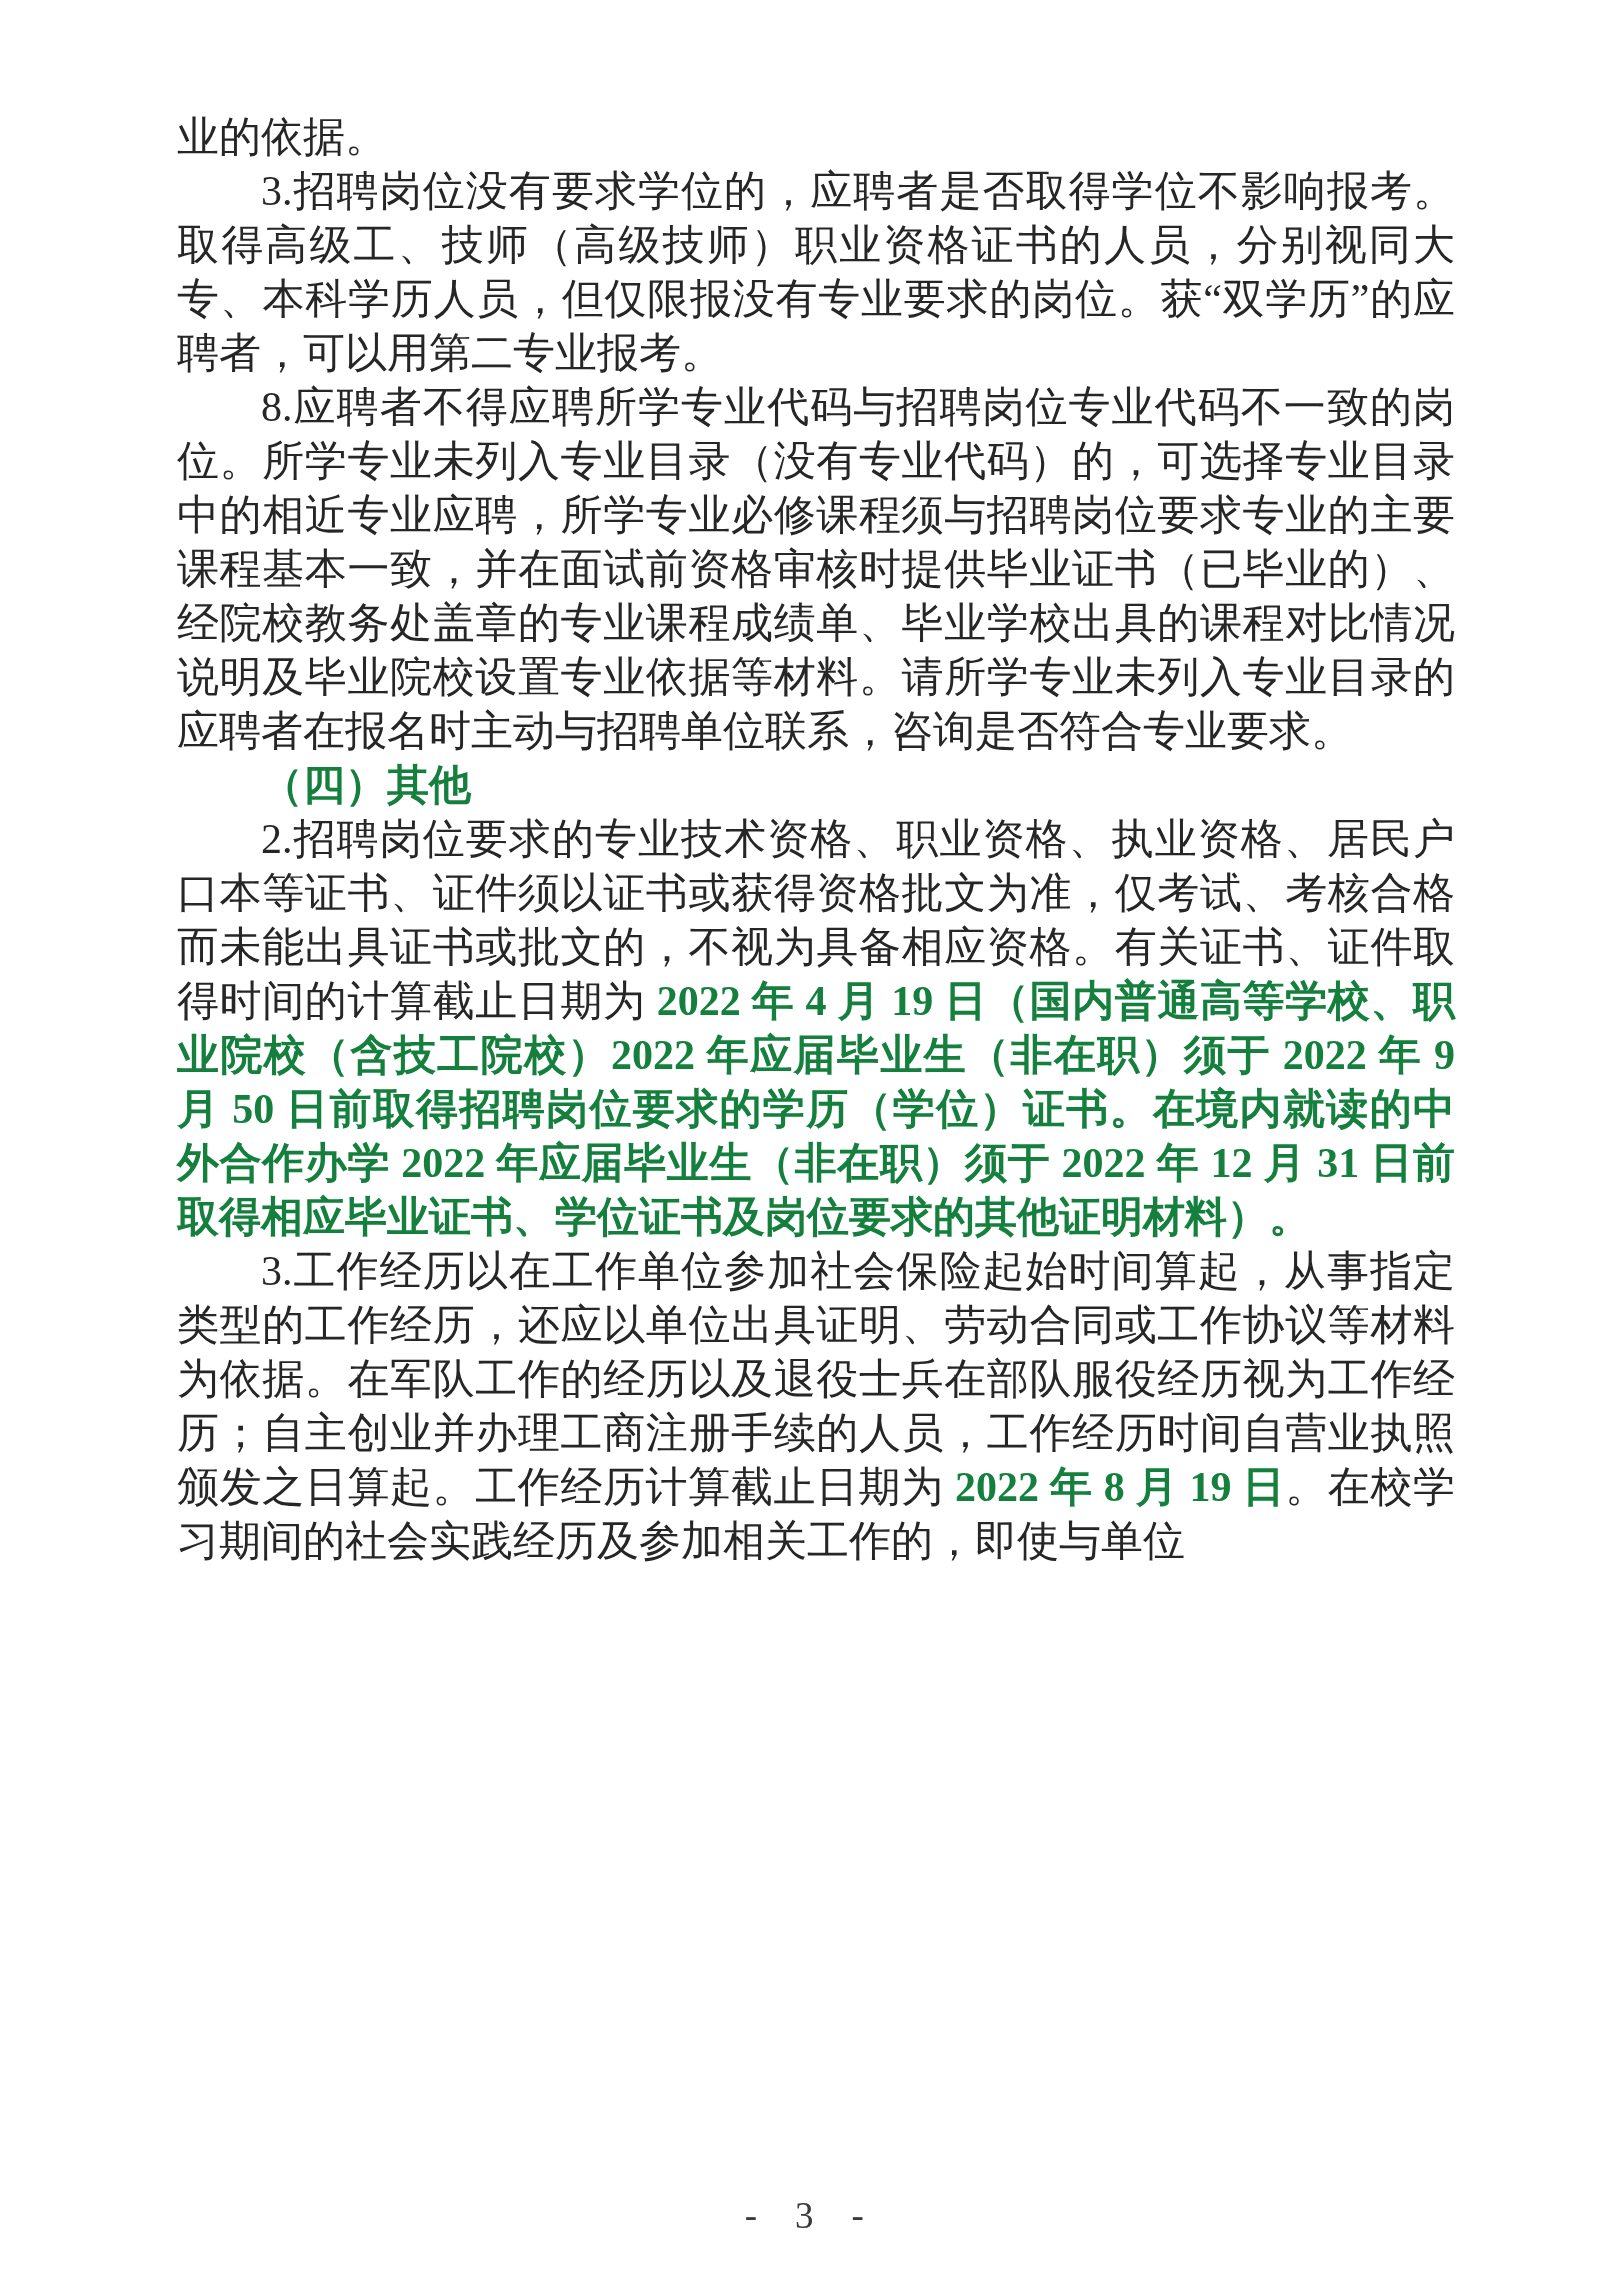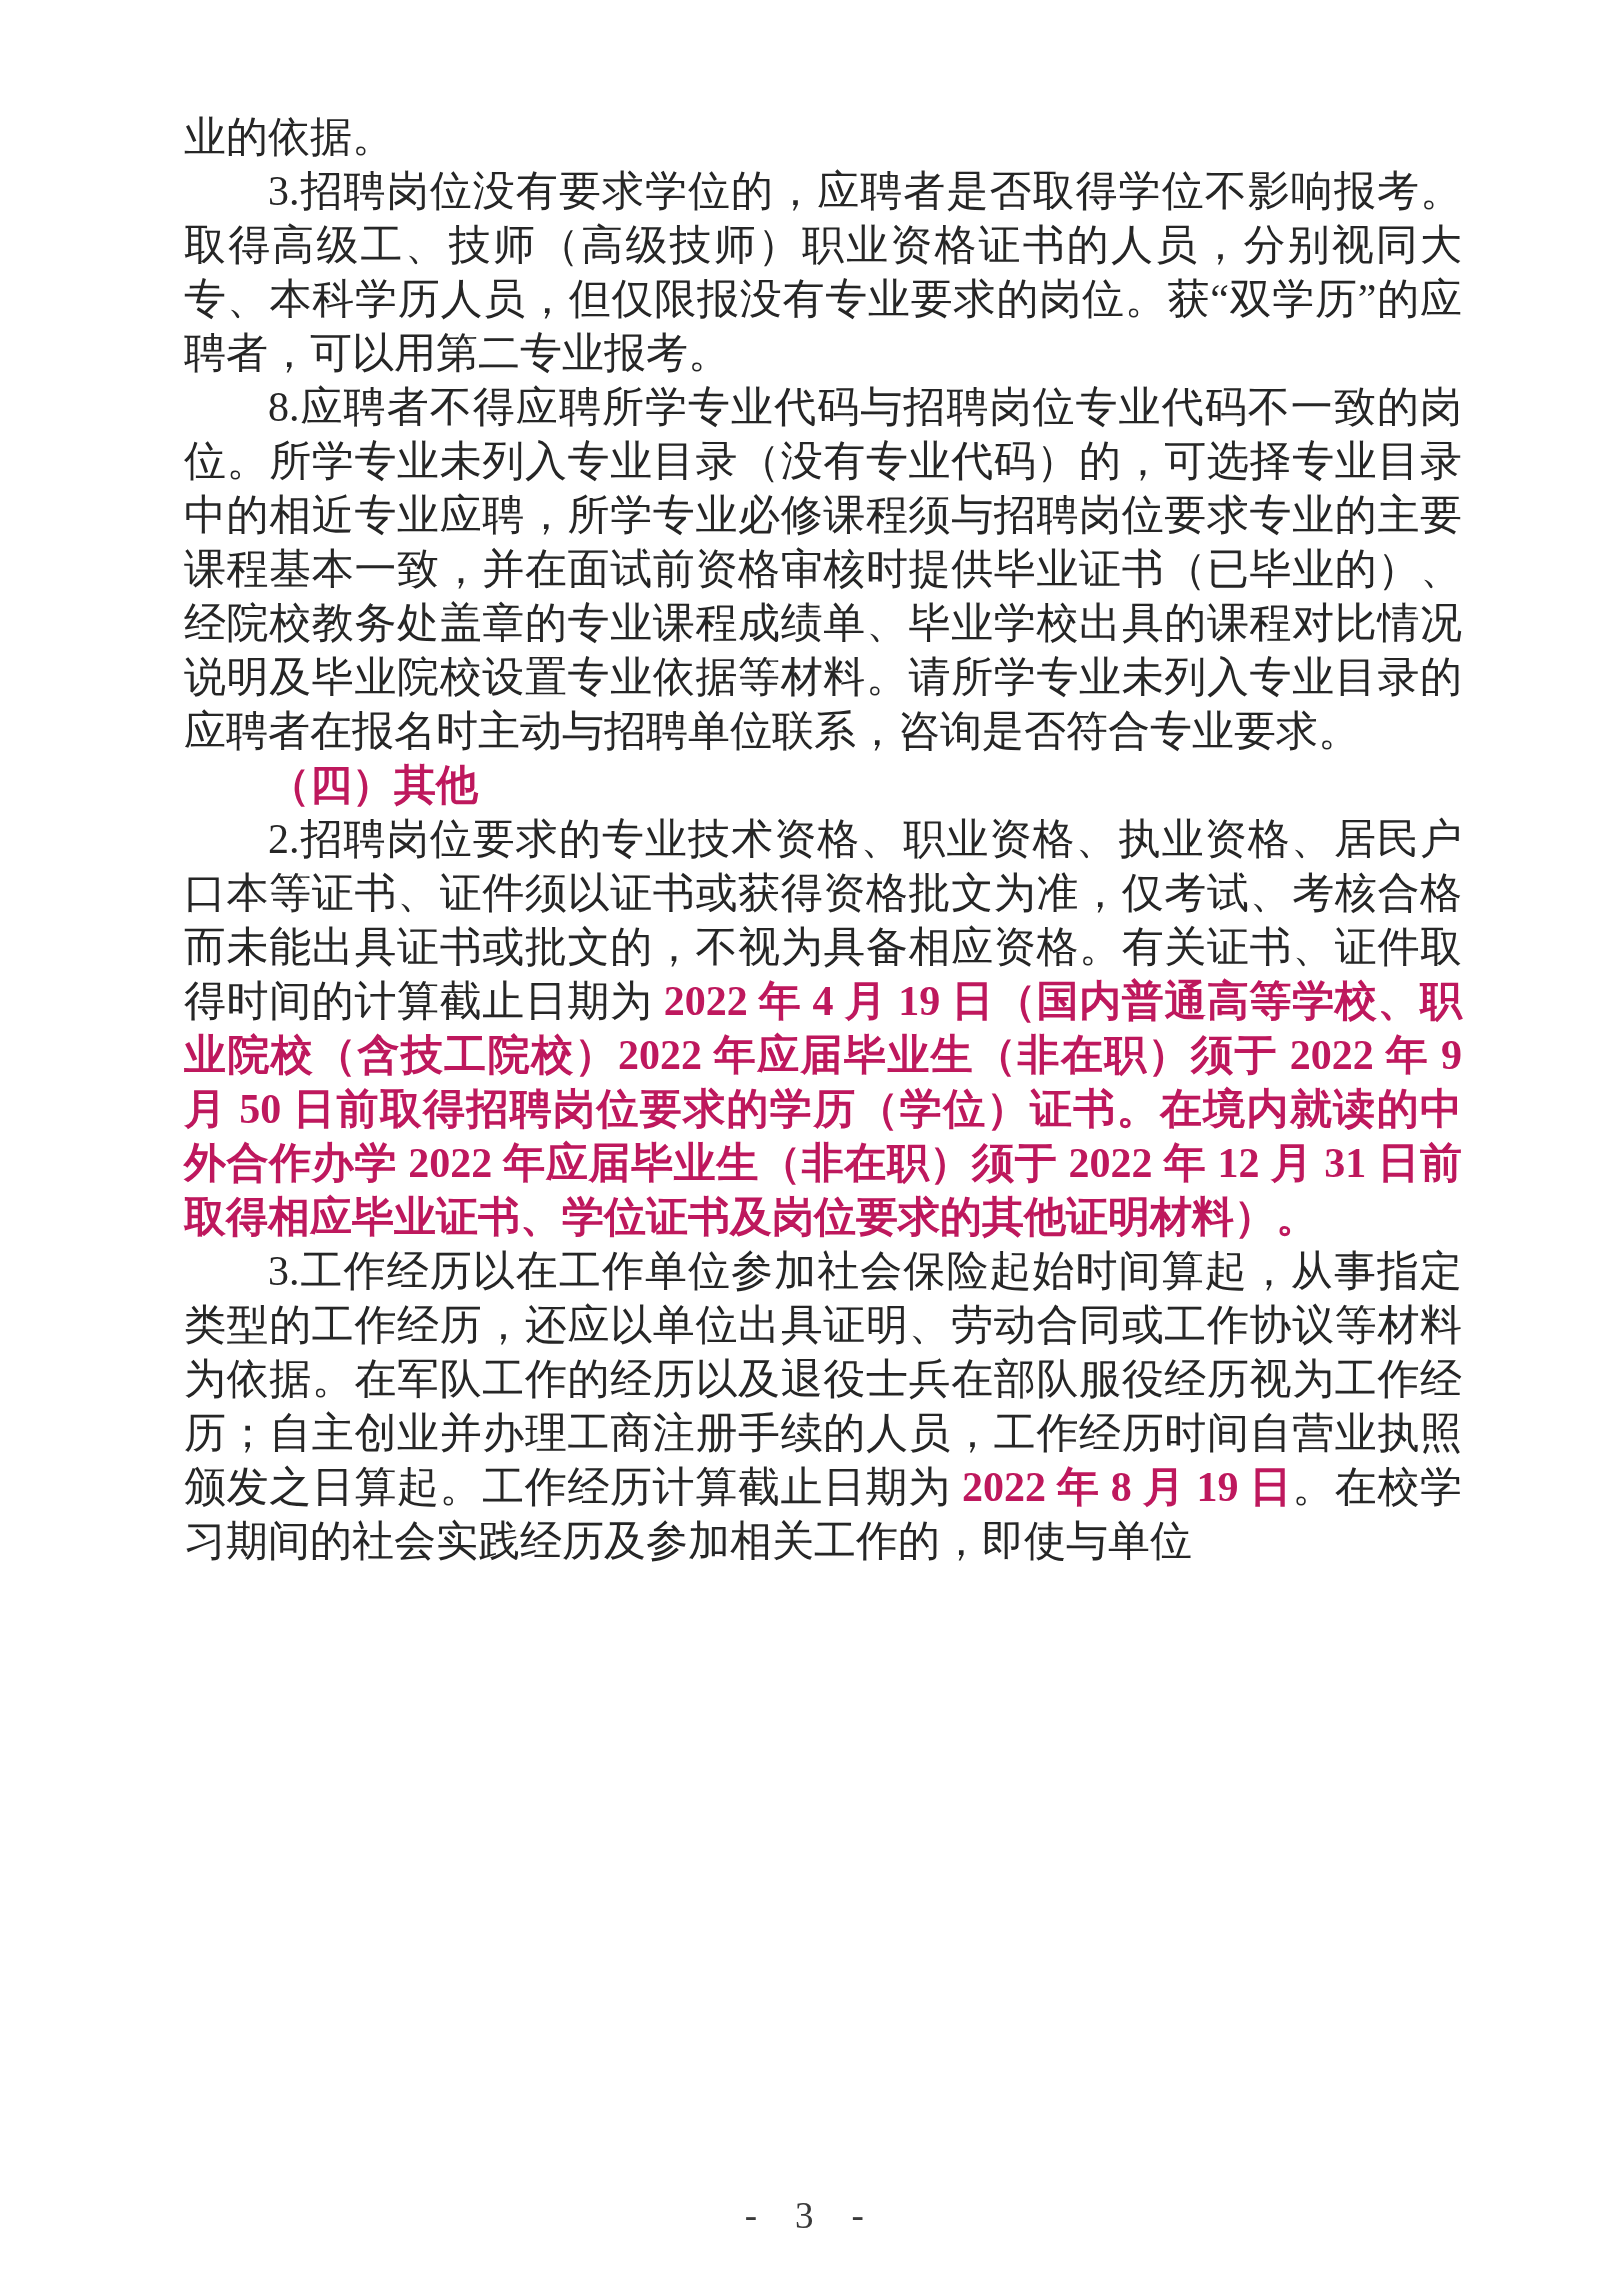--- a/index.html
+++ b/index.html
@@ -10,41 +10,41 @@
   .page {
     position: relative;
     width: 1623px;
     height: 2295px;
     background: #ffffff;
     margin: 0 auto;
     overflow: hidden;
   }
   .doc-body {
     position: absolute;
-    left: 184px;
+    left: 177px;
     top: 110px;
     width: 1278px;
     font-family: "Liberation Serif", "DejaVu Serif", serif;
     font-size: 42px;
     line-height: 54px;
     color: #262626;
     text-align: justify;
   }
   .doc-body p {
     margin: 0;
     padding: 0;
     text-indent: 2em;
   }
   .doc-body p.no-indent {
     text-indent: 0;
   }
   .doc-body .bold,
   .doc-body p.heading {
     font-weight: 700;
-    color: #be185d;
+    color: #15803d;
   }
   .page-footer {
     position: absolute;
     top: 2194px;
     left: 0;
     width: 100%;
     text-align: center;
     font-family: "Liberation Serif", "DejaVu Serif", serif;
     font-size: 37px;
     letter-spacing: 14.4px;

